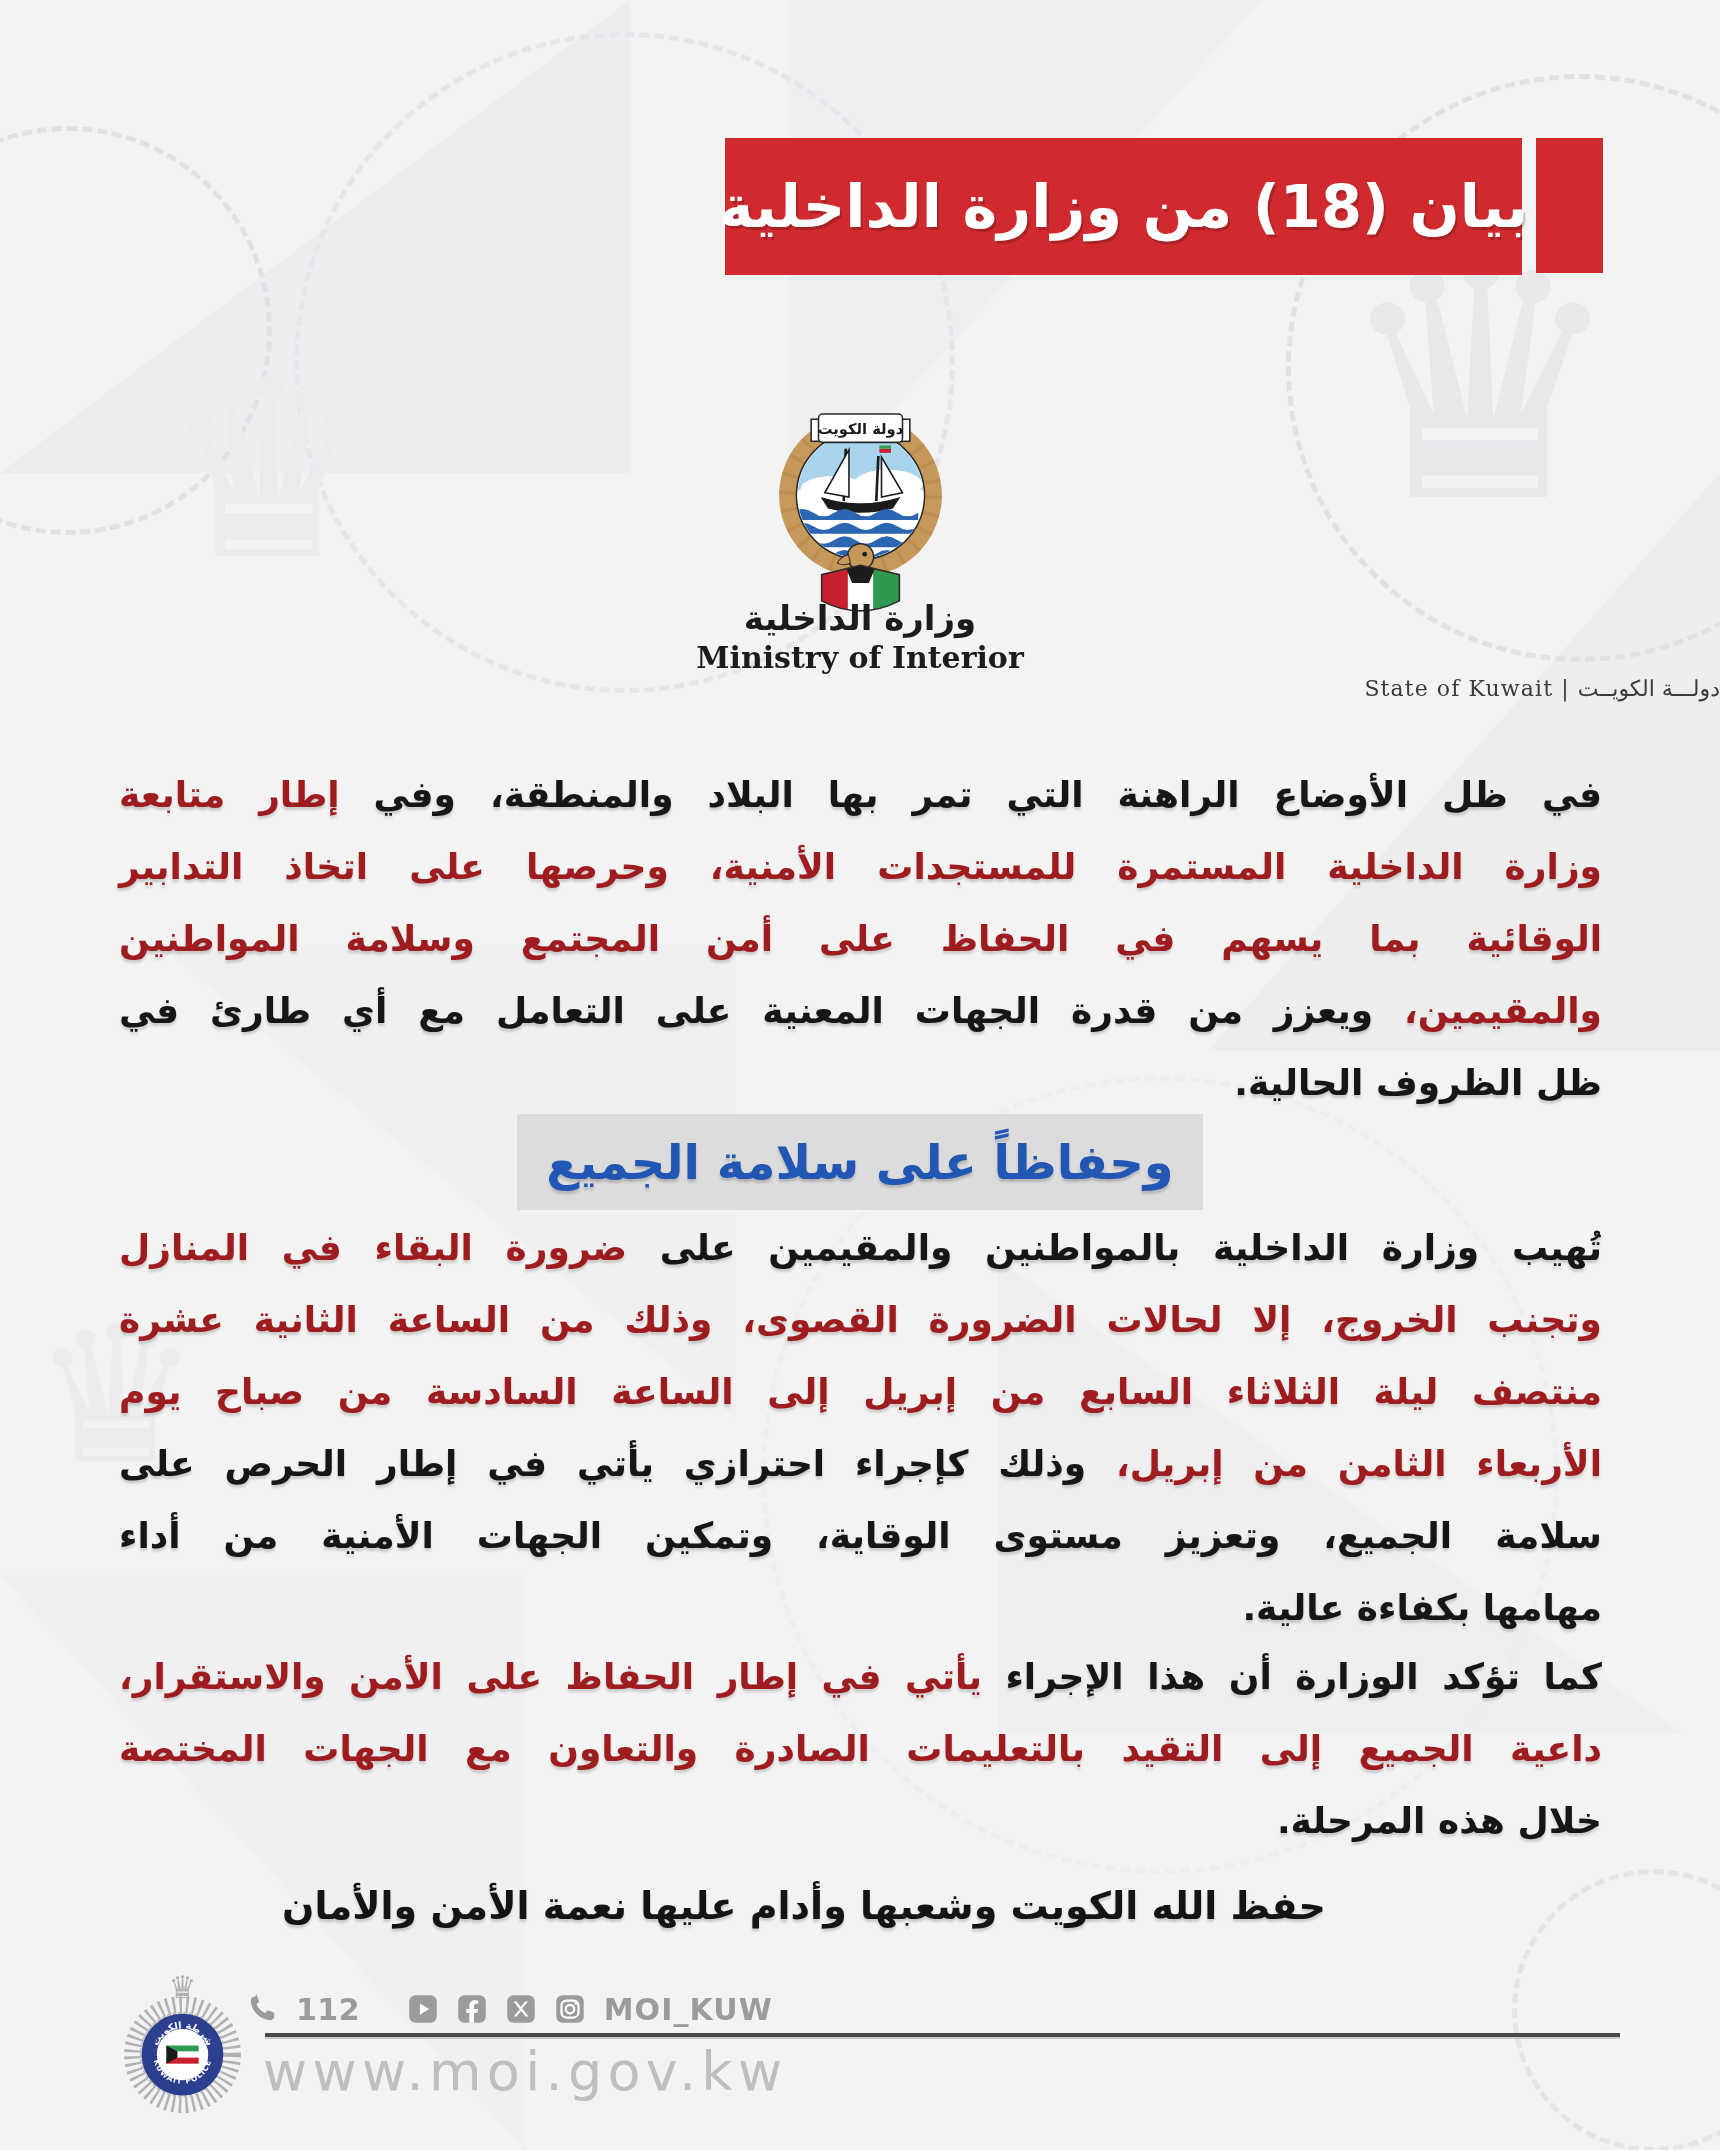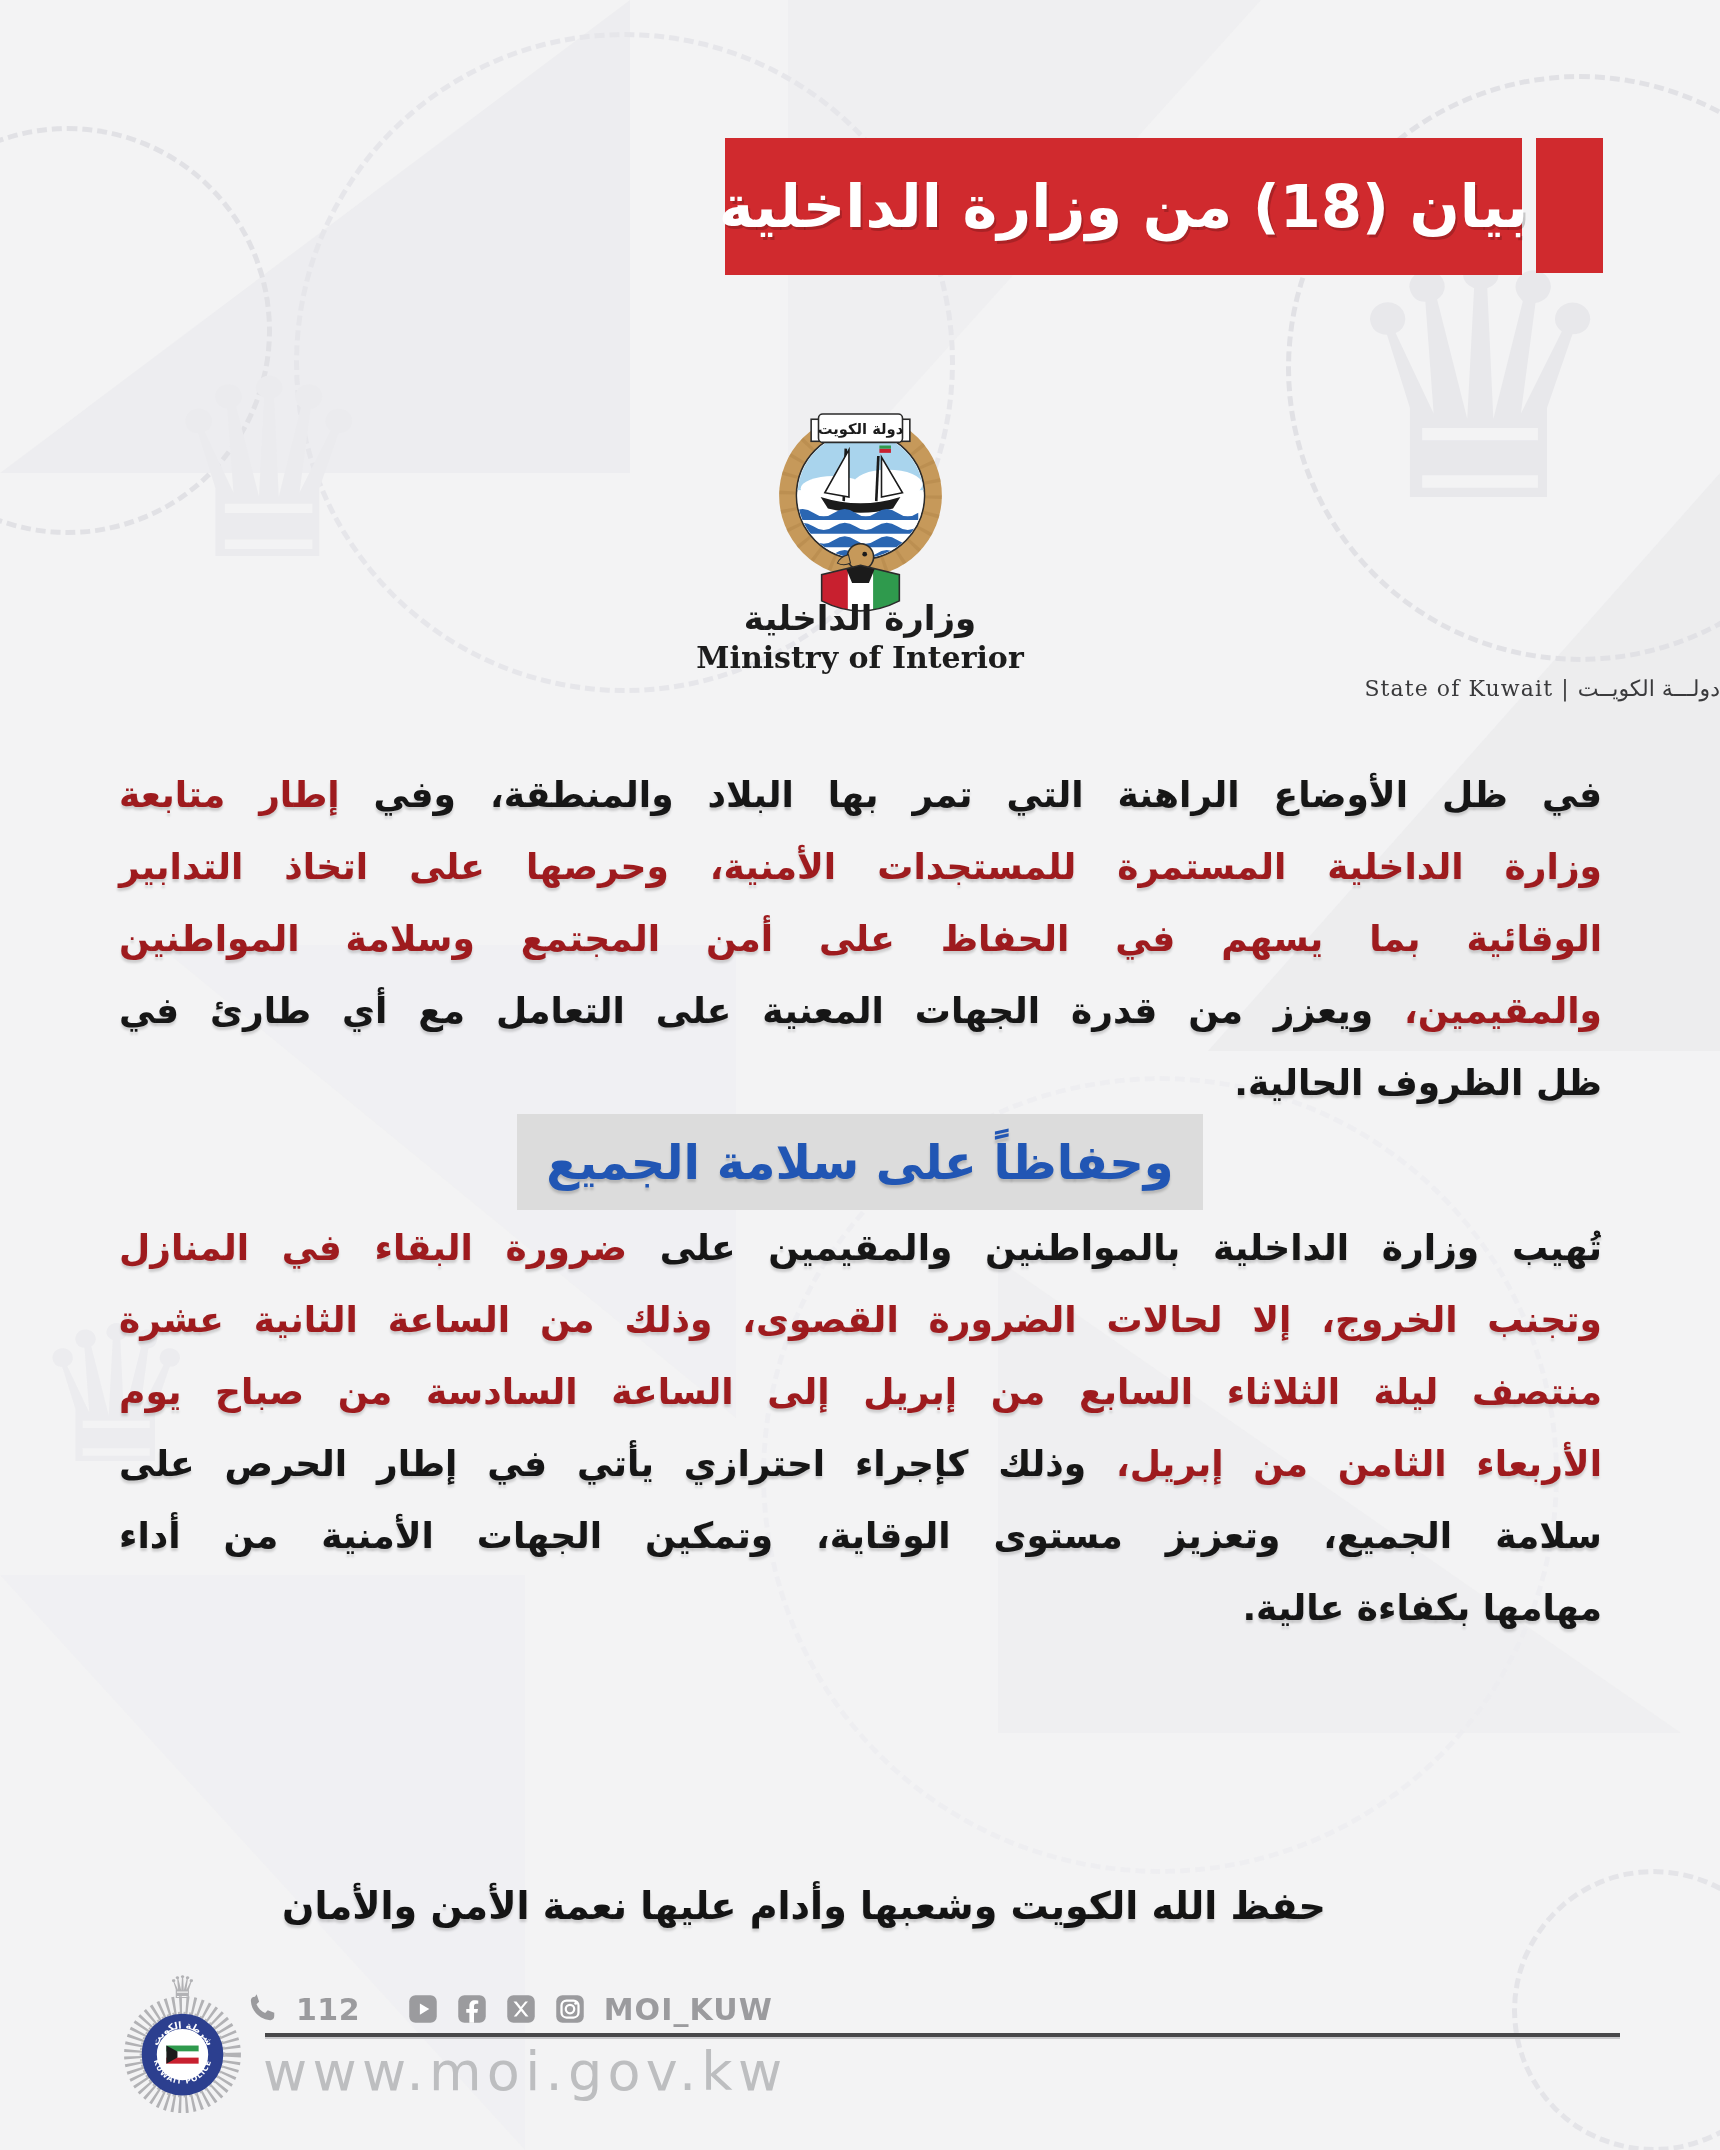--- a/index.html
+++ b/index.html
@@ -161,20 +161,25 @@
     </div>
   </div>
 
   <div class="z paras" id="para-1">
       <div class="bline"><span style="color: rgb(22, 22, 22);">تُهيب وزارة الداخلية بالمواطنين والمقيمين على </span><span style="color: rgb(158, 27, 30);">ضرورة البقاء في المنازل</span></div>
       <div class="bline"><span style="color: rgb(158, 27, 30);">وتجنب الخروج، إلا لحالات الضرورة القصوى، وذلك من الساعة الثانية عشرة</span></div>
       <div class="bline"><span style="color: rgb(158, 27, 30);">منتصف ليلة الثلاثاء السابع من إبريل إلى الساعة السادسة من صباح يوم</span></div>
       <div class="bline"><span style="color: rgb(158, 27, 30);">الأربعاء الثامن من إبريل،</span><span style="color: rgb(22, 22, 22);"> وذلك كإجراء احترازي يأتي في إطار الحرص على</span></div>
       <div class="bline"><span style="color: rgb(22, 22, 22);">سلامة الجميع، وتعزيز مستوى الوقاية، وتمكين الجهات الأمنية من أداء</span></div>
       <div class="bline bline-last"><span style="color: rgb(22, 22, 22);">مهامها بكفاءة عالية.</span></div>
+    </div>
+  <div class="z paras" id="para-2">
+      <div class="bline"><span style="color: rgb(22, 22, 22);">كما تؤكد الوزارة أن هذا الإجراء </span><span style="color: rgb(158, 27, 30);">يأتي في إطار الحفاظ على الأمن والاستقرار،</span></div>
+      <div class="bline"><span style="color: rgb(158, 27, 30);">داعية الجميع إلى التقيد بالتعليمات الصادرة والتعاون مع الجهات المختصة</span></div>
+      <div class="bline bline-last"><span style="color: rgb(22, 22, 22);">خلال هذه المرحلة.</span></div>
     </div>
 
   <div class="z closing">حفظ الله الكويت وشعبها وأدام عليها نعمة الأمن والأمان</div>
 
   <svg class="z badge" width="131" height="155" viewBox="0 0 260 300">
     <text x="130" y="64" text-anchor="middle" font-size="62" fill="#b2b2b5">♛</text>
     <circle cx="130" cy="176" r="98" fill="none" stroke="#b2b2b5" stroke-width="36" stroke-dasharray="5 8"></circle>
     <circle cx="130" cy="176" r="74" fill="none" stroke="#bcbcbf" stroke-width="22" stroke-dasharray="4 6"></circle>
     <circle cx="130" cy="176" r="66" fill="#ffffff" stroke="#2c3f8f" stroke-width="30"></circle>
     <defs>

